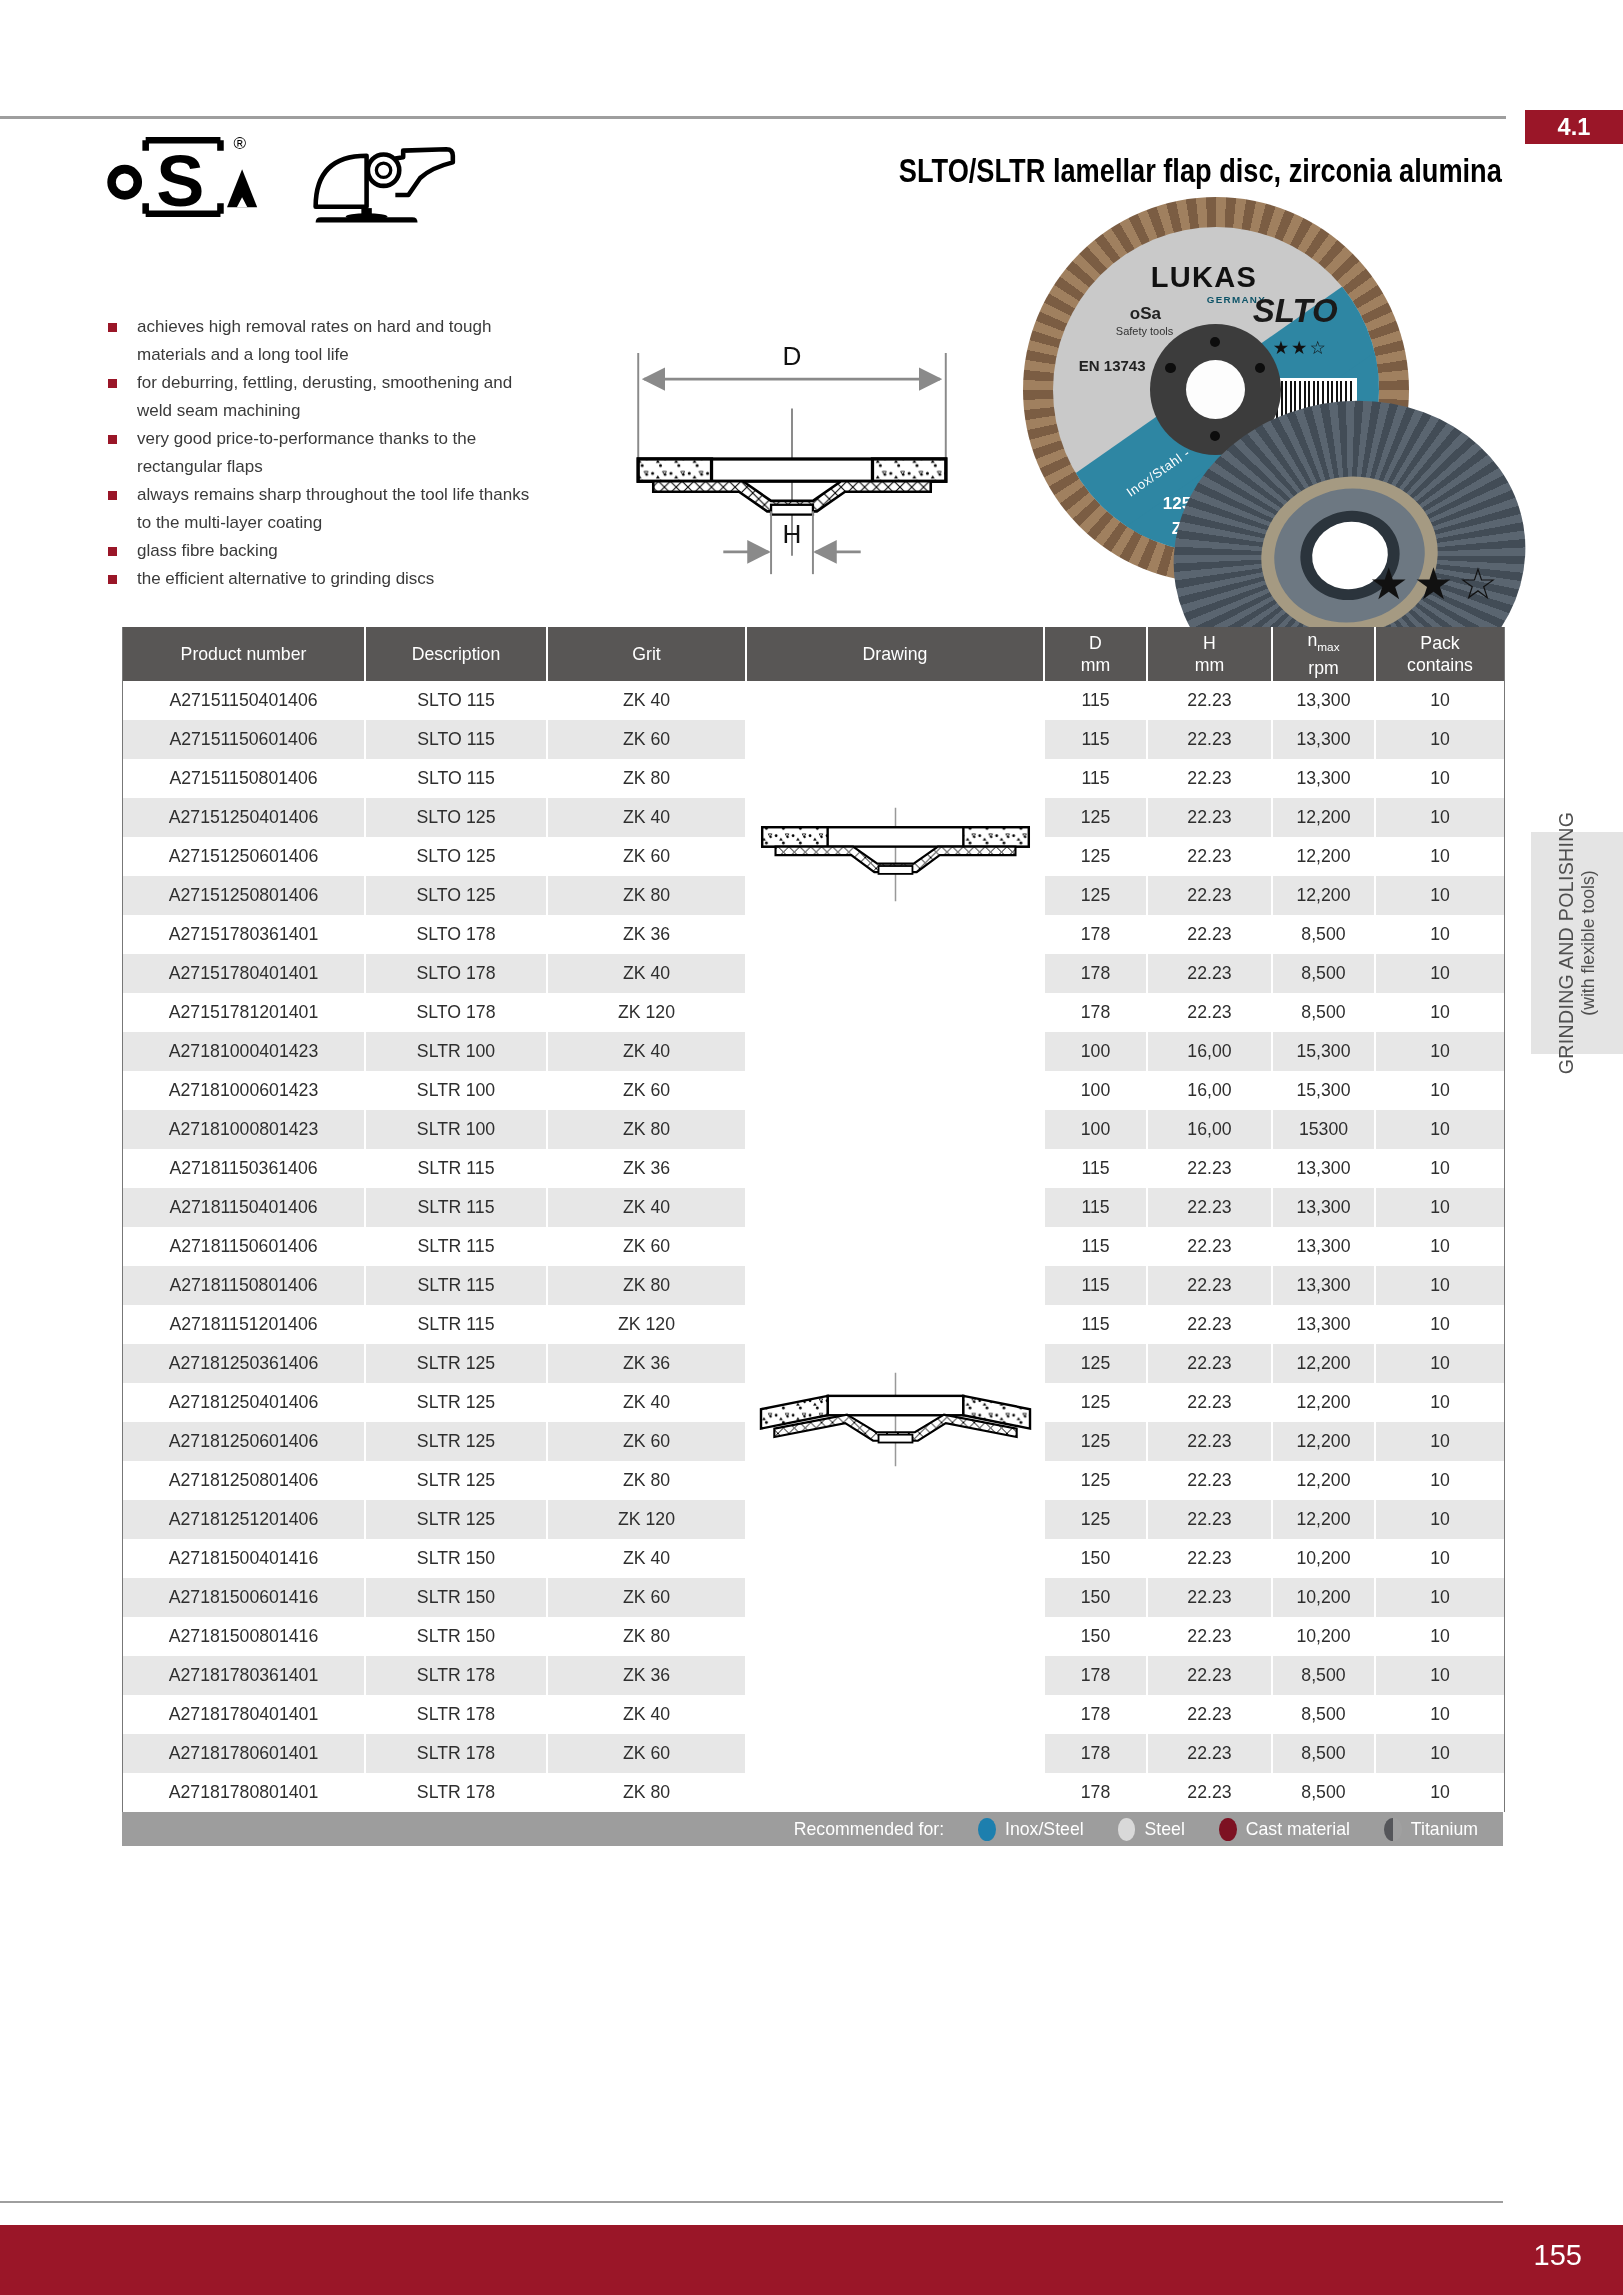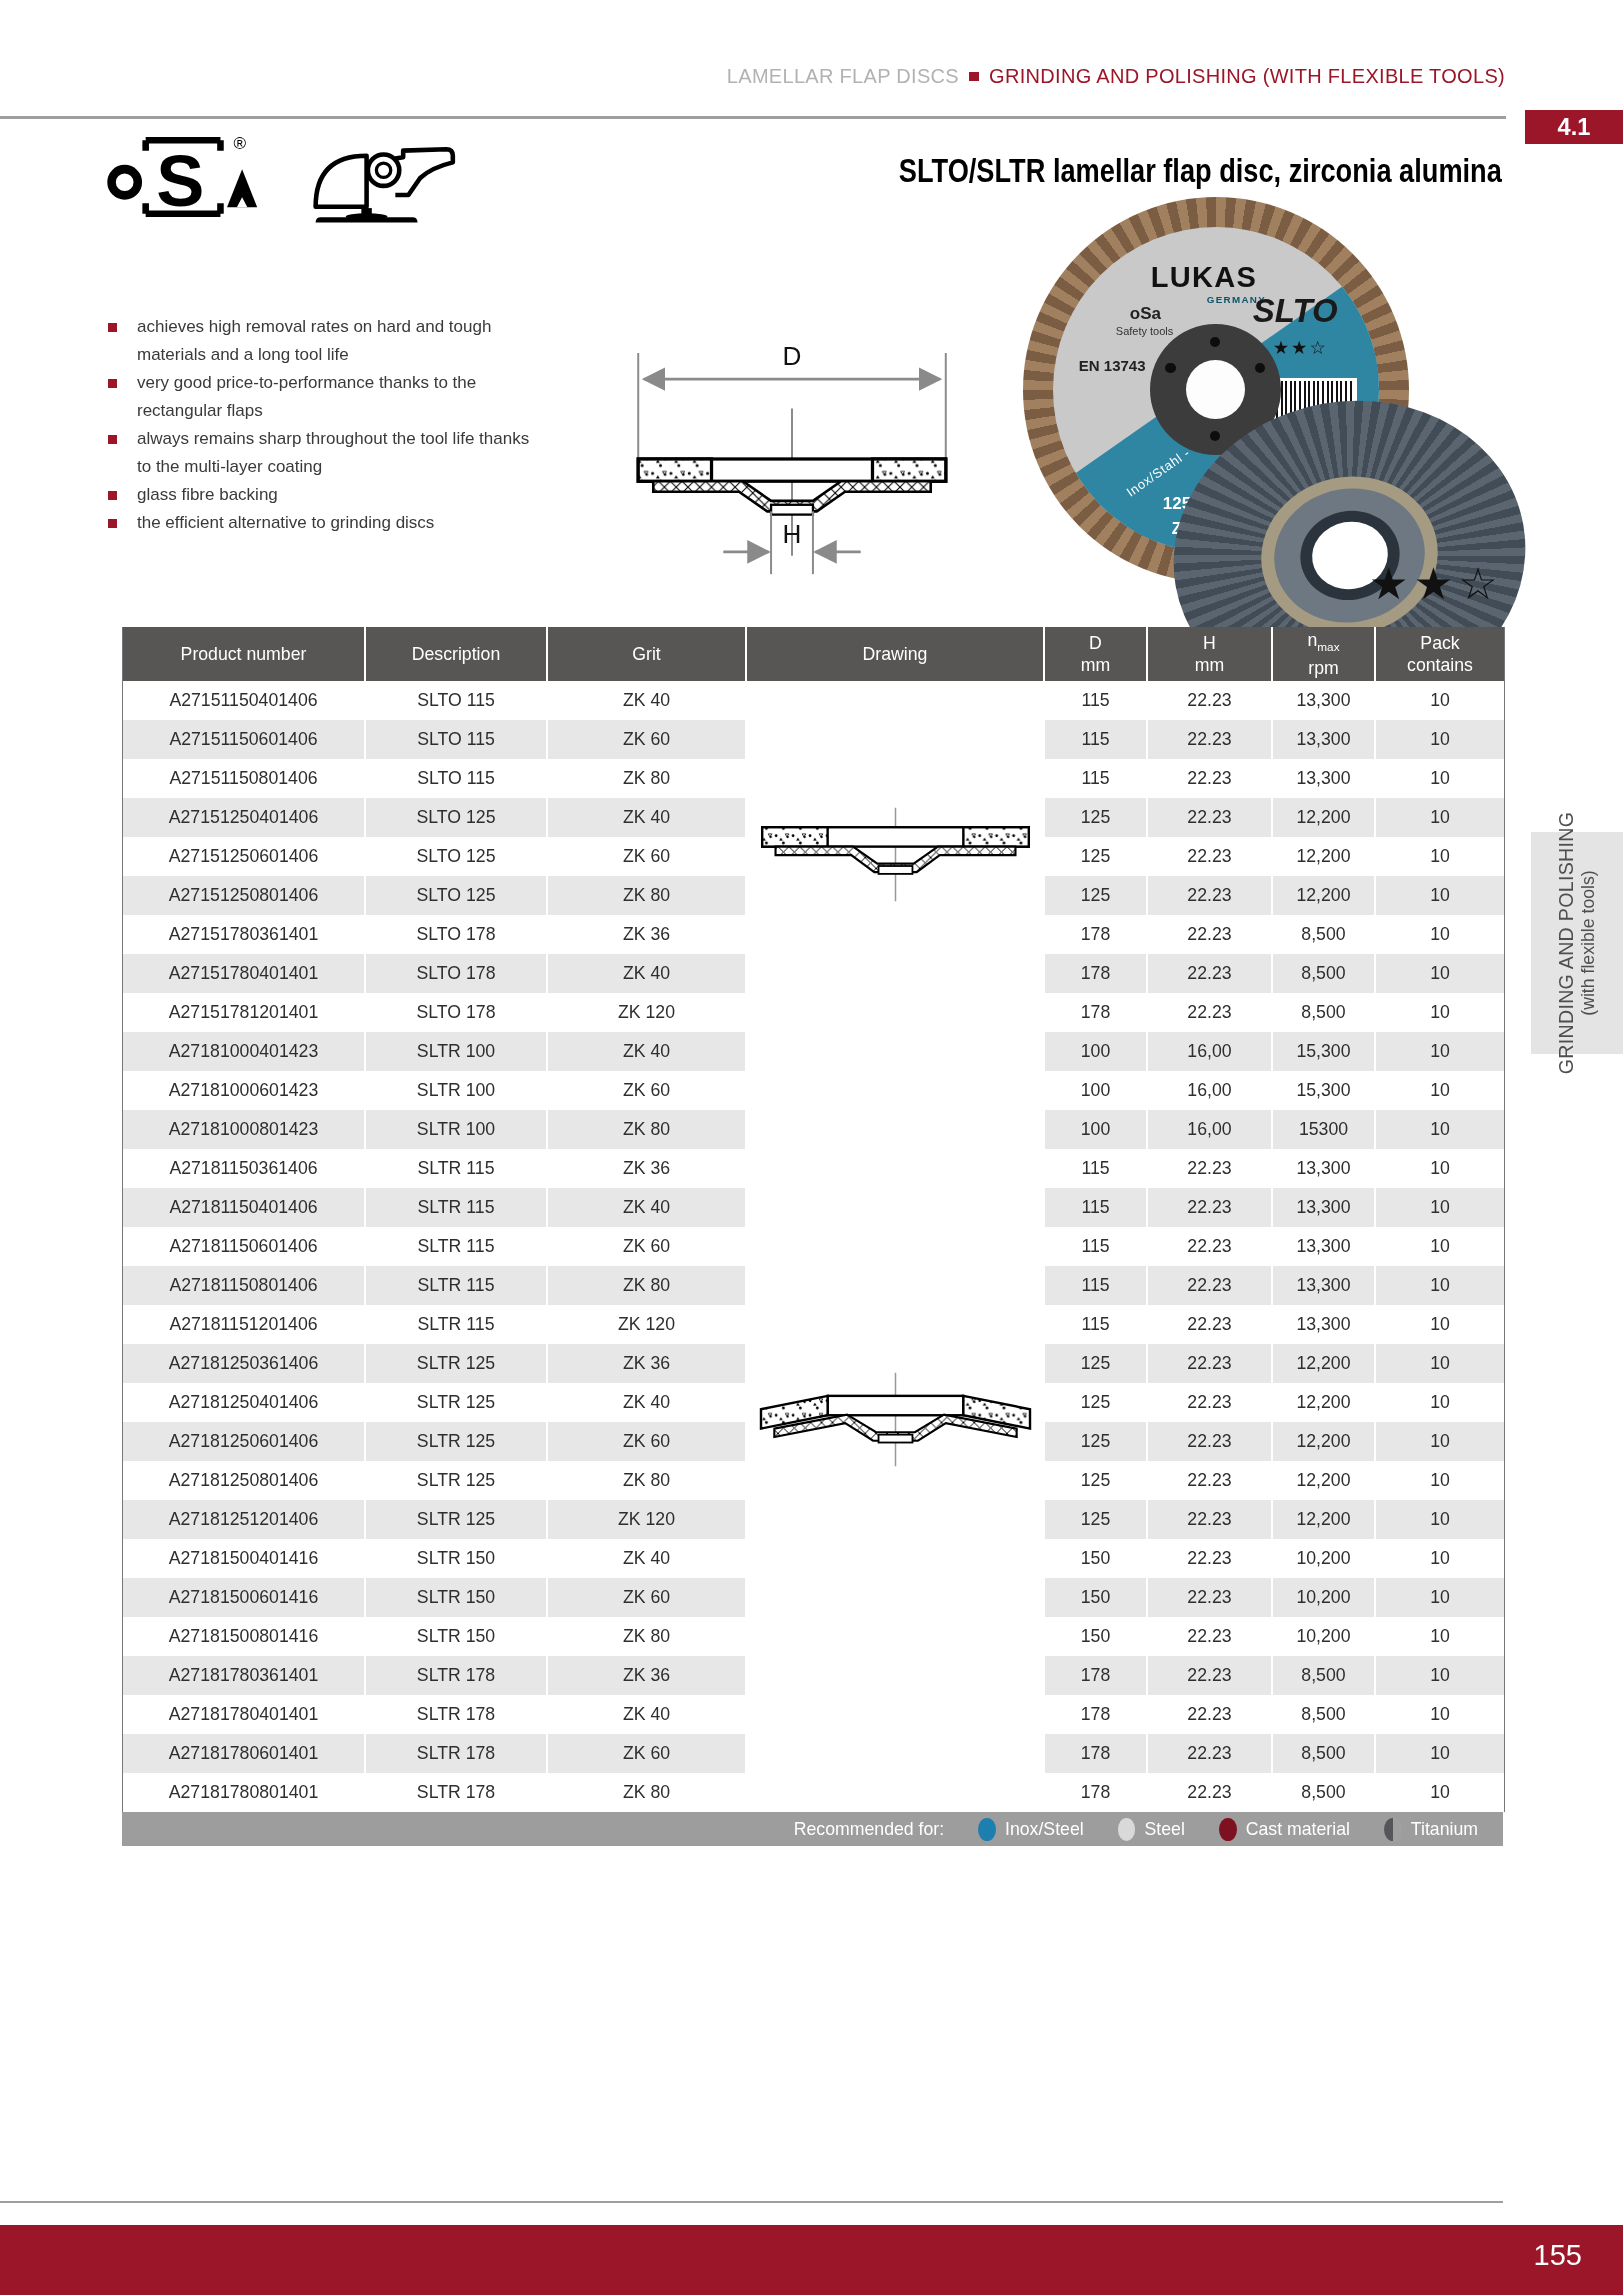--- a/index.html
+++ b/index.html
@@ -183,25 +183,20 @@
         <line x1="230" y1="8" x2="230" y2="162" stroke="#999" stroke-width="2.5"></line>
         <rect x="118" y="46" width="224" height="32" fill="#fff" stroke="#000" stroke-width="4"></rect>
         <polygon points="8,68 118,46 118,78 8,100" fill="url(#stipple)" stroke="#000" stroke-width="4"></polygon>
         <polygon points="342,46 452,68 452,100 342,78" fill="url(#stipple)" stroke="#000" stroke-width="4"></polygon>
         <polygon points="30,100 150,77 198,106 262,106 310,77 430,100 430,114 313,91 267,120 193,120 147,91 30,114" fill="url(#hatch)" stroke="#000" stroke-width="3.5"></polygon>
         <rect x="202" y="110" width="56" height="13" fill="#fff" stroke="#000" stroke-width="3"></rect>
       </symbol>
     </defs>
   </svg>
 
-  <div class="breadcrumb">
-    <span class="bc-left">LAMELLAR FLAP DISCS</span>
-    <span class="bc-sep"></span>
-    <span class="bc-right">GRINDING AND POLISHING (WITH FLEXIBLE TOOLS)</span>
-  </div>
   <div class="section-badge">4.1</div>
   <div class="rule-top"></div>
 
   <div class="logos">
     <svg width="164" height="92" viewBox="0 0 250 140">
       <path d="M62,14 H176 M62,14 V30 M176,14 V30" stroke="#000" stroke-width="10" fill="none"></path>
       <path d="M62,126 H176 M62,126 V110 M176,126 V110" stroke="#000" stroke-width="10" fill="none"></path>
       <circle cx="30" cy="78" r="20" fill="none" stroke="#000" stroke-width="13"></circle>
       <text x="78" y="114" font-size="110" font-weight="bold" font-family="Liberation Serif, serif">S</text>
       <polygon points="186,116 232,116 209,58" fill="#000"></polygon>
@@ -216,20 +211,21 @@
       <rect x="98" y="118" width="16" height="12" fill="#000"></rect>
       <path d="M36,132 L176,132 Q184,132 184,140 L28,140 Q28,132 36,132 Z" fill="#000"></path>
       <ellipse cx="106" cy="131" rx="32" ry="5" fill="#000"></ellipse>
     </svg>
   </div>
 
   <div class="page-title">SLTO/SLTR lamellar flap disc, zirconia alumina</div>
 
   <ul class="features">
     <li>achieves high removal rates on hard and tough materials and a long tool life</li>
+    <li>for deburring, fettling, derusting, smoothening and weld seam machining</li>
     <li>very good price-to-performance thanks to the rectangular flaps</li>
     <li>always remains sharp throughout the tool life thanks to the multi-layer coating</li>
     <li>glass fibre backing</li>
     <li>the efficient alternative to grinding discs</li>
   </ul>
 
   <div class="diagram">
     <svg width="432" height="301" viewBox="0 0 660 460">
       <line x1="95" y1="110" x2="95" y2="288" stroke="#8a8a8a" stroke-width="3"></line>
       <line x1="565" y1="110" x2="565" y2="288" stroke="#8a8a8a" stroke-width="3"></line>

